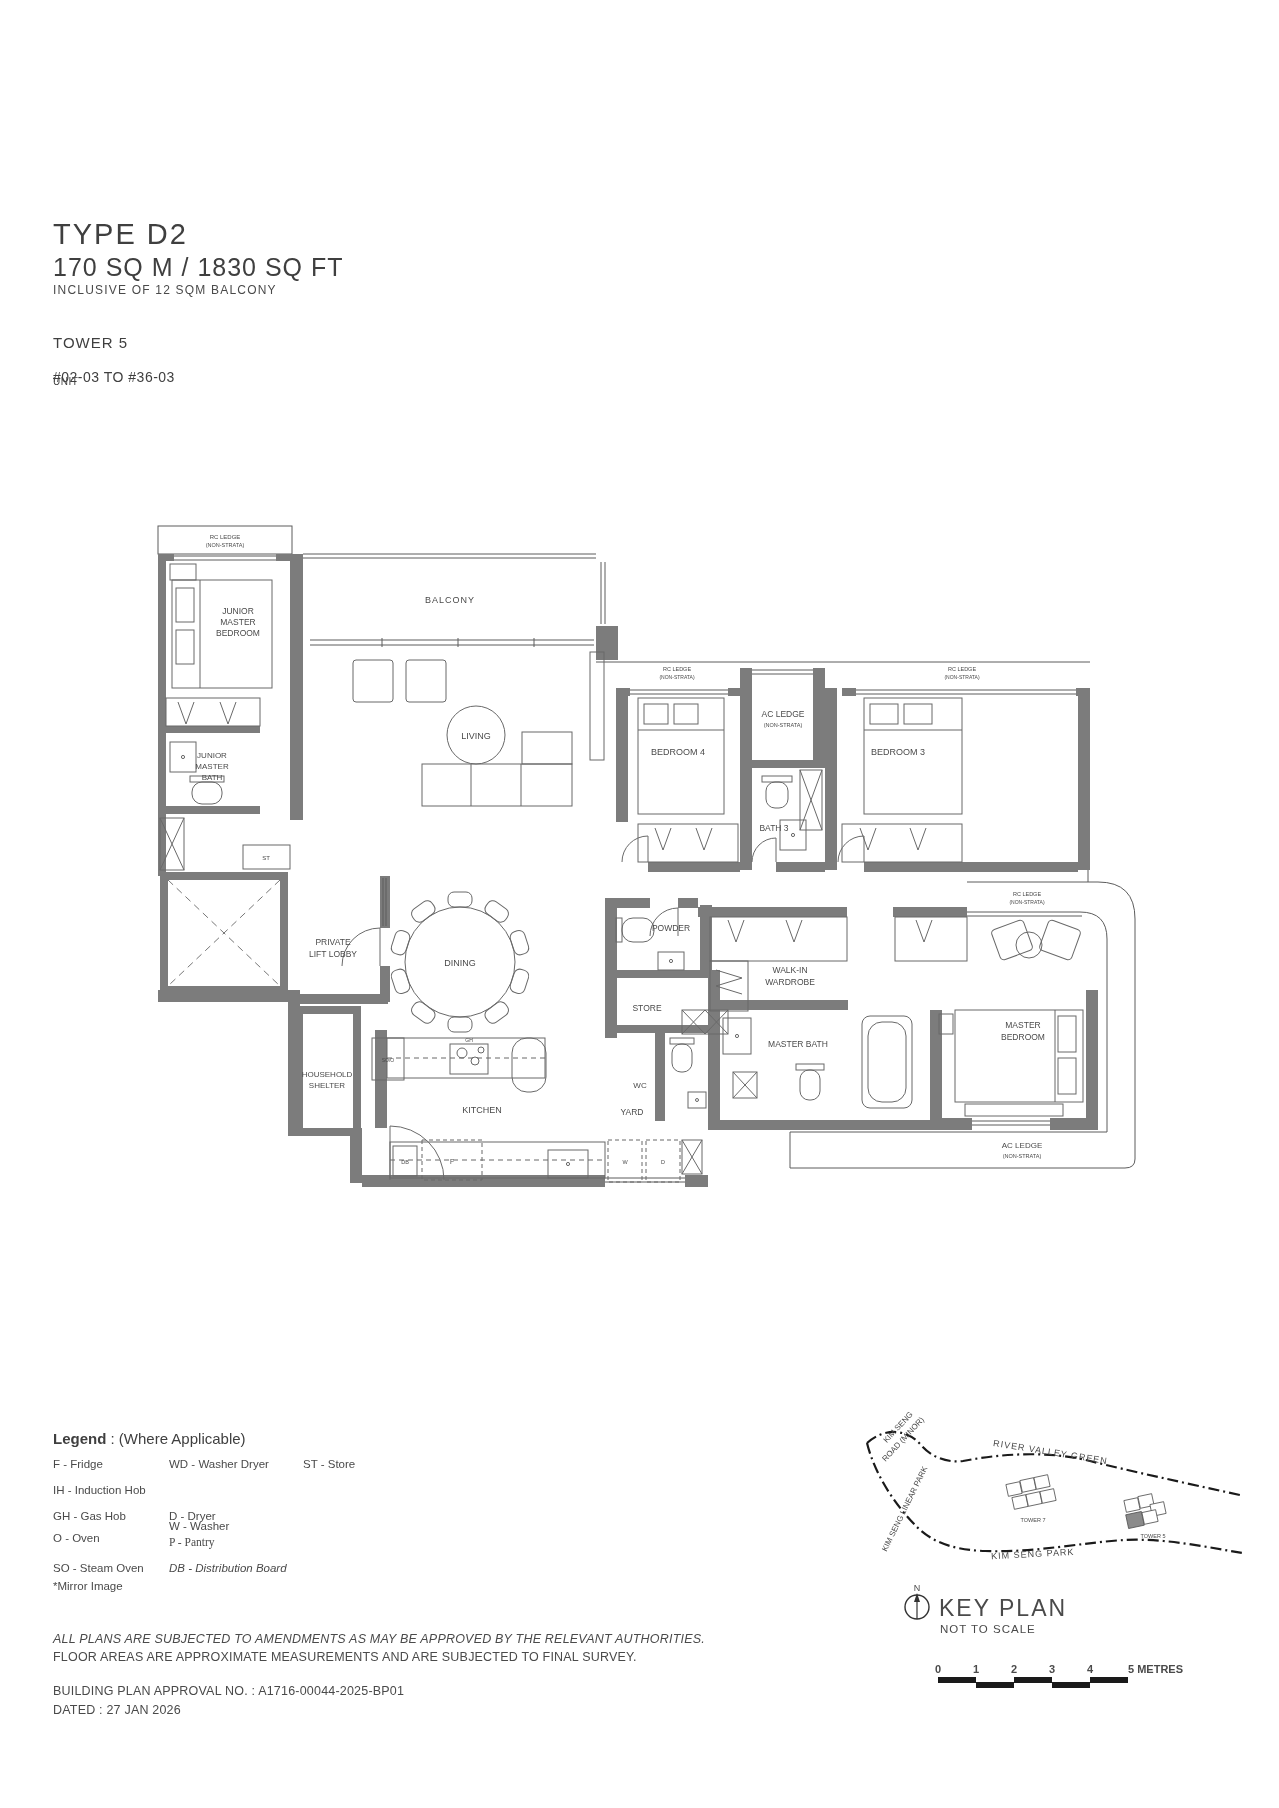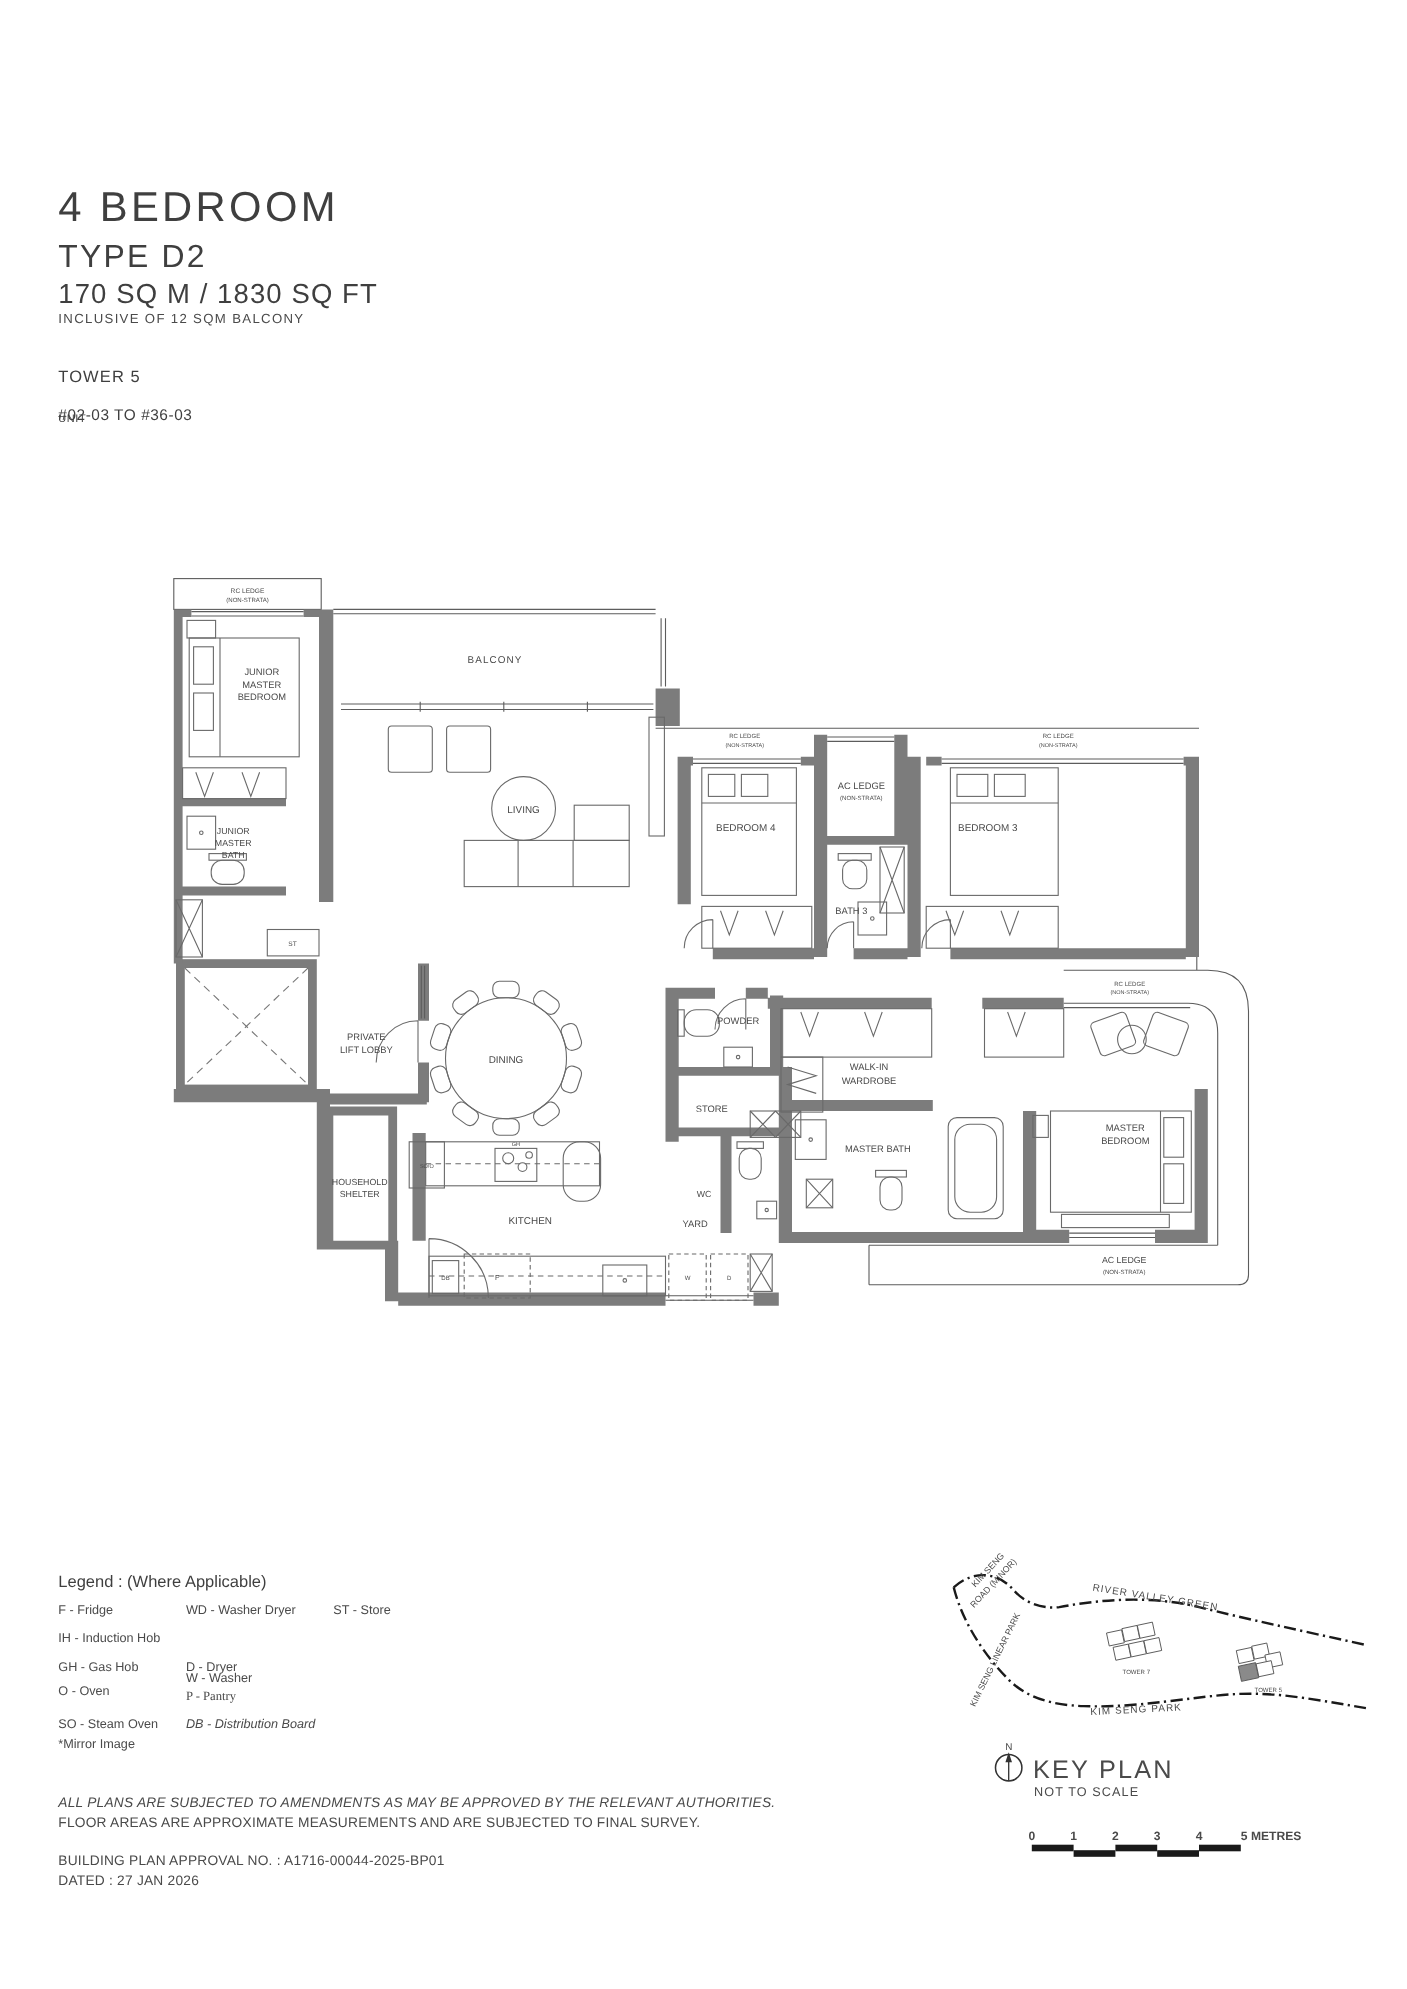--- a/index.html
+++ b/index.html
@@ -7,31 +7,30 @@
         font-family:"Liberation Sans",sans-serif;color:#3f3f3f;}
   .abs{position:absolute;}
   .t-title{font-size:38px;letter-spacing:3px;font-weight:400;}
   .t-type{font-size:29px;letter-spacing:2px;}
   .t-area{font-size:25px;letter-spacing:1px;}
   .t-note{font-size:12px;letter-spacing:1.2px;color:#4a4a4a;}
   .t-tower{font-size:15px;letter-spacing:1px;}
   .t-unitlbl{font-size:10px;letter-spacing:.5px;}
   .t-unitrng{font-size:14px;letter-spacing:.5px;}
   .legend-title{font-size:15px;}
-  .legend-title b{font-weight:400;}
+  .legend-title b{font-weight:700;}
   .legend-item{font-size:11.5px;color:#4a4a4a;position:absolute;white-space:nowrap;}
   .foot{font-size:12.5px;color:#4a4a4a;letter-spacing:.2px;white-space:nowrap;}
   svg text{font-family:"Liberation Sans",sans-serif;fill:#4a4a4a;}
 </style>
 </head>
 <body>
 
 <div id="page">
 
-  <div class="abs t-title" style="left:53px;top:168px;">4 BEDROOM</div>
   <div class="abs t-type" style="left:53px;top:218px;">TYPE D2</div>
   <div class="abs t-area" style="left:53px;top:253px;">170 SQ M / 1830 SQ FT</div>
   <div class="abs t-note" style="left:53px;top:283px;">INCLUSIVE OF 12 SQM BALCONY</div>
   <div class="abs t-tower" style="left:53px;top:334px;">TOWER 5</div>
   <div class="abs t-unitlbl" style="left:53px;top:376px;">UNIT</div>
   <div class="abs t-unitrng" style="left:53px;top:369px;">#02-03 TO #36-03</div>
 
   <svg class="abs" style="left:150px;top:520px;" width="990" height="680" viewBox="0 0 990 680">
 
     <rect x="8" y="6" width="134" height="28" fill="none" stroke="#5c5c5c" stroke-width="1"></rect>

